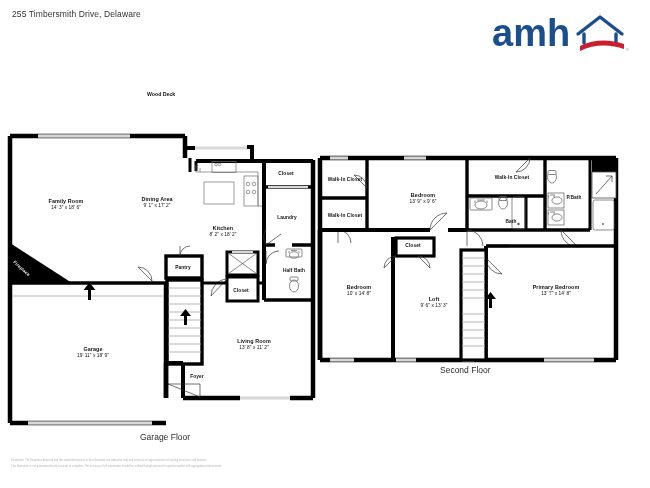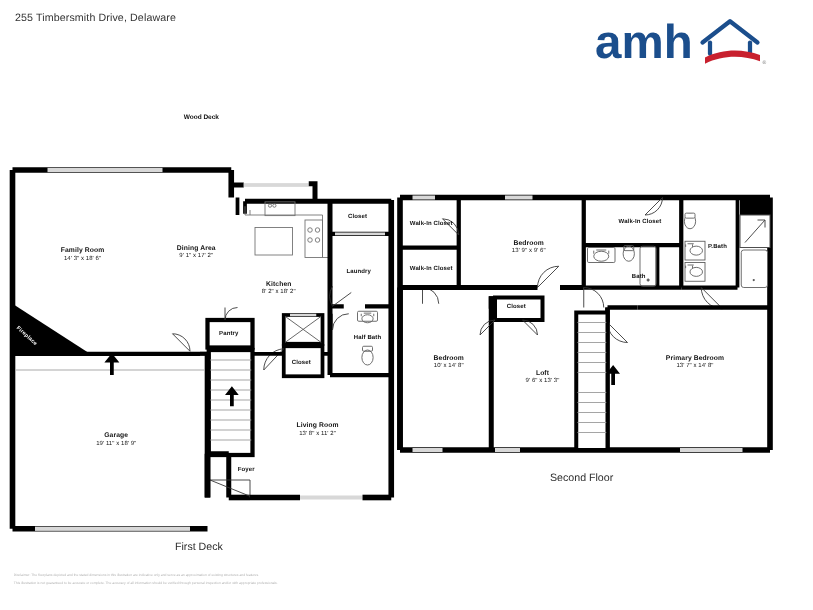--- a/index.html
+++ b/index.html
@@ -24,21 +24,21 @@
     top: 9px;
     font-size: 8.5px;
     font-weight: 400;
     color: #333;
     letter-spacing: 0.1px;
     white-space: nowrap;
   }
 
   #brand-logo {
     position: absolute;
-    right: 28px;
+    right: 12px;
     top: 10px;
     width: 148px;
     height: 44px;
   }
 
   
   #plan-canvas {
     position: absolute;
     left: 0;
     top: 0;
@@ -48,21 +48,21 @@
 
   
   .floor-caption {
     position: absolute;
     font-size: 8.5px;
     font-weight: 400;
     color: #2b2b2b;
     white-space: nowrap;
   }
   #caption-first { left: 140px; top: 432px; }
-  #caption-second { left: 440px; top: 365px; margin-top: 12px; }
+  #caption-second { left: 440px; top: 365px; }
 
   
   .room-label {
     position: absolute;
     text-align: center;
     white-space: nowrap;
     transform: translate(-50%, -50%);
     line-height: 1.25;
     pointer-events: none;
   }
@@ -430,19 +430,19 @@
     <div class="room-label" style="left: 434px; top: 302px;">
       <span class="rl-name">Loft</span>
       <span class="rl-dim">9' 6" x 13' 3"</span>
     </div>
     <div class="room-label" style="left: 556px; top: 290px;">
       <span class="rl-name">Primary Bedroom</span>
       <span class="rl-dim">13' 7" x 14' 8"</span>
     </div>
   </div>
 
-<div class="floor-caption" id="caption-first">First Deck</div>
+<div class="floor-caption" id="caption-first">Garage Floor</div>
 <div class="floor-caption" id="caption-second">Second Floor</div>
 
 <div id="disclaimer">
   <p>Disclaimer: The floorplans depicted and the stated dimensions in this illustration are indicative only and serve as an approximation of existing structures and features.</p>
   <p>This illustration is not guaranteed to be accurate or complete. The accuracy of all information should be verified through personal inspection and/or with appropriate professionals.</p>
 </div>
 
 </body></html>

